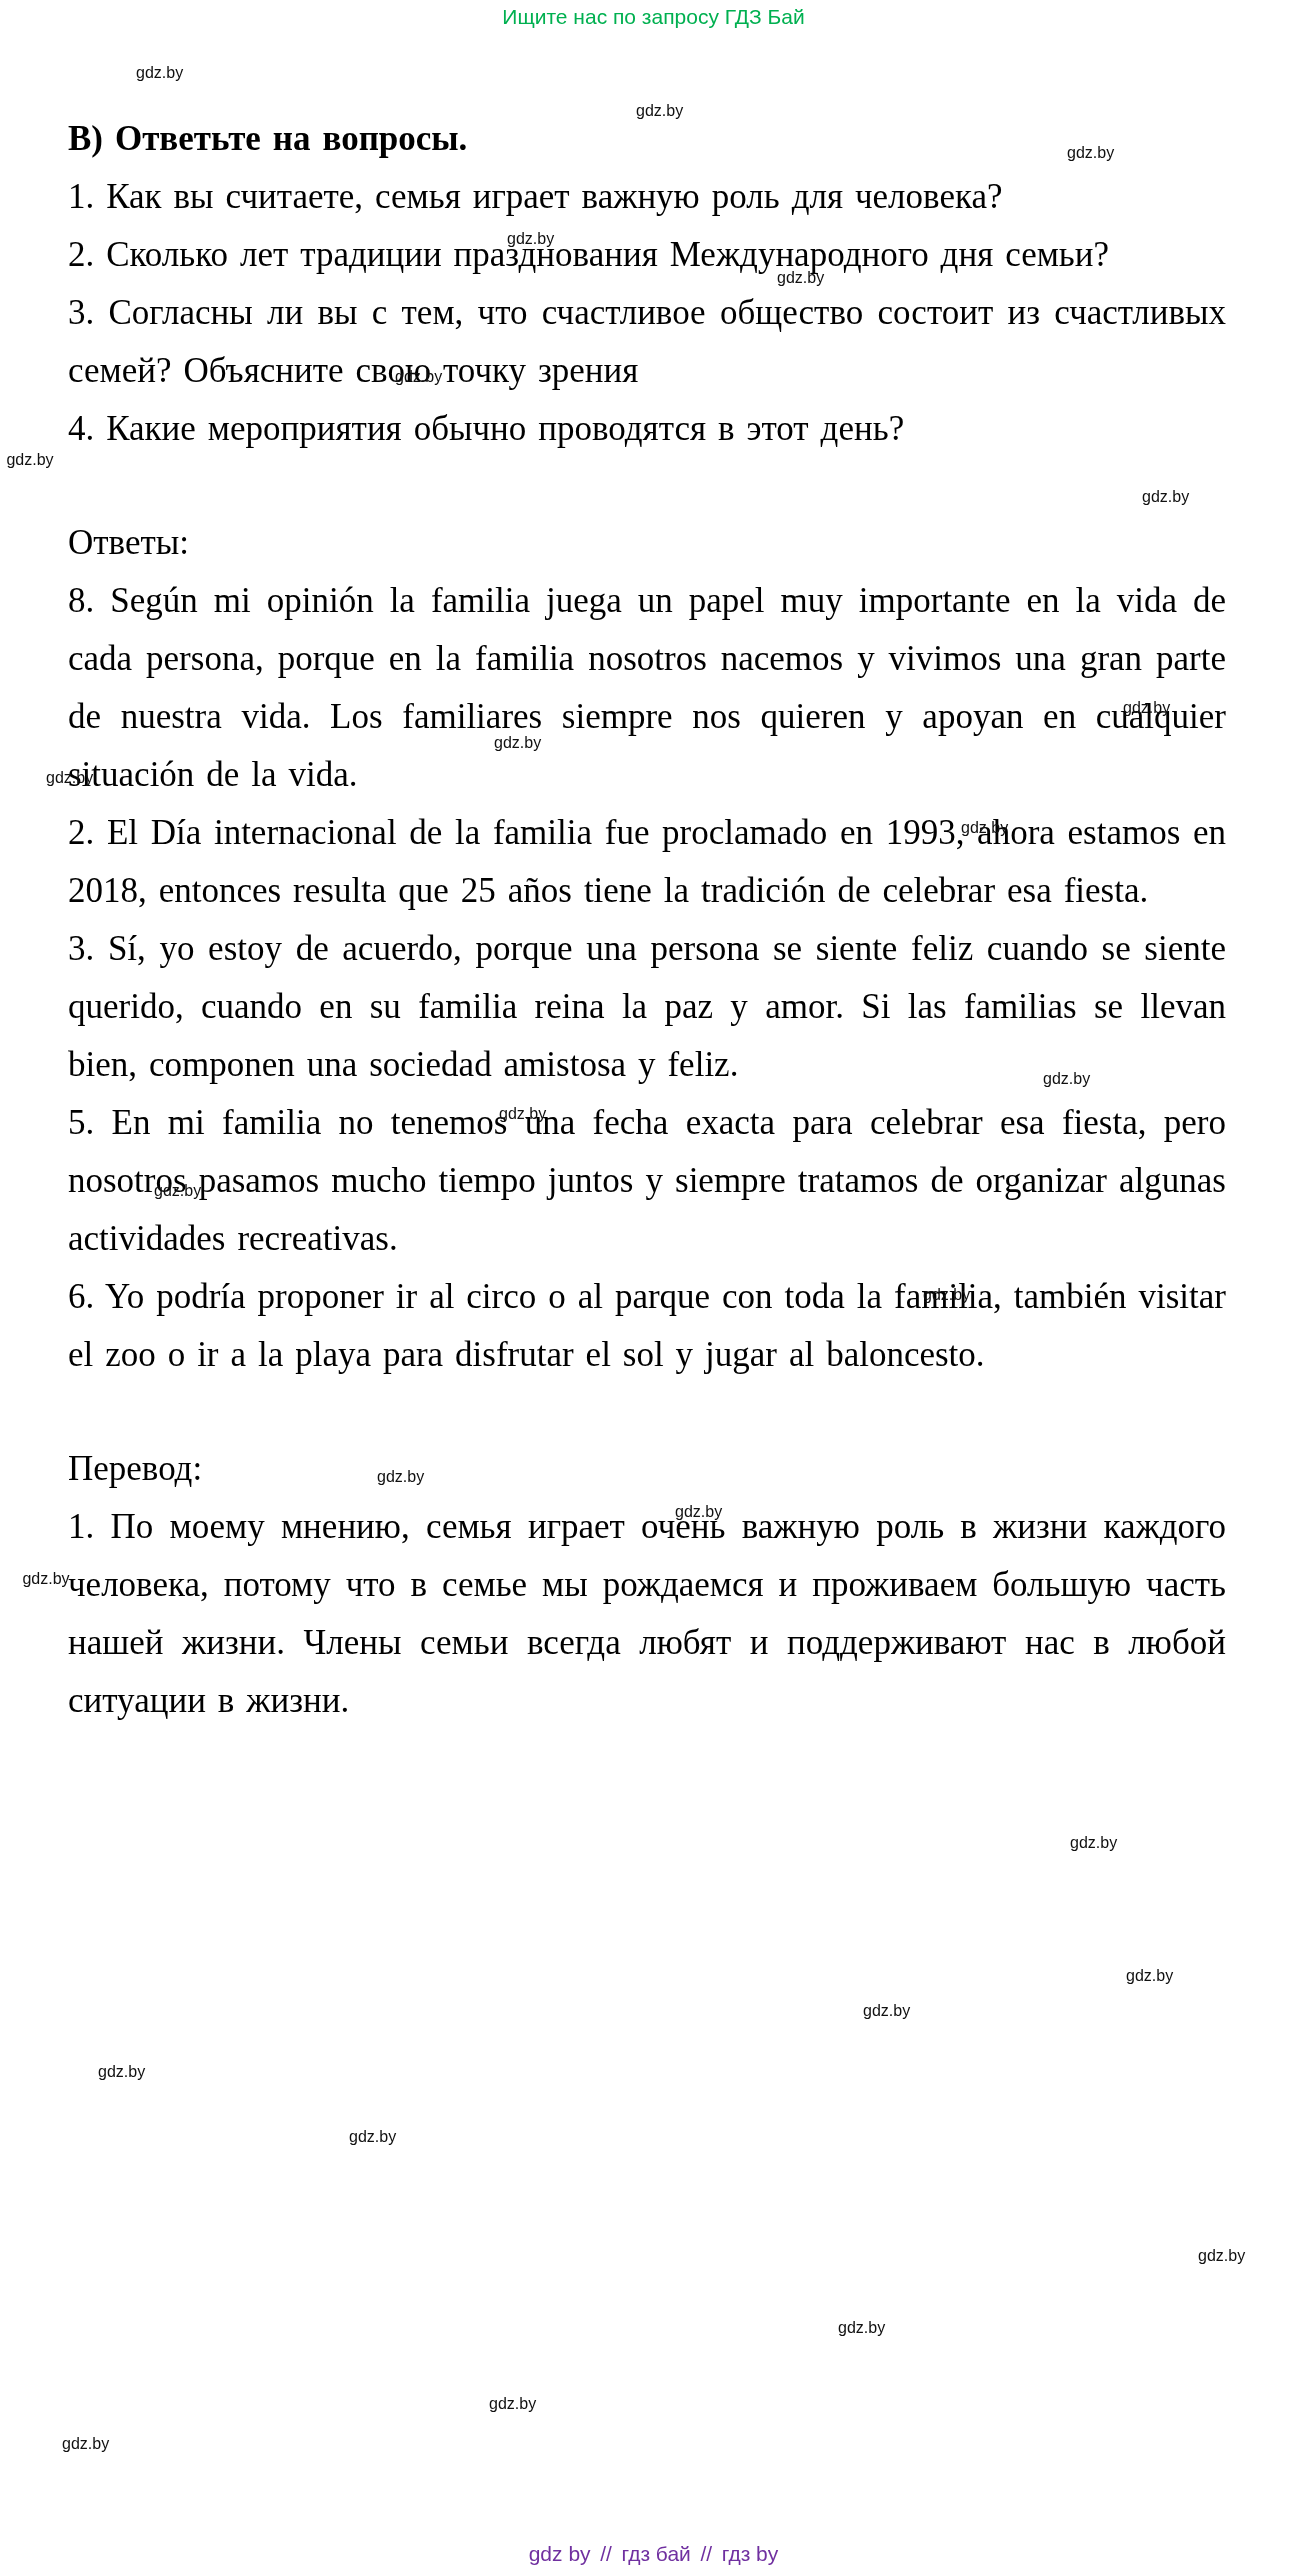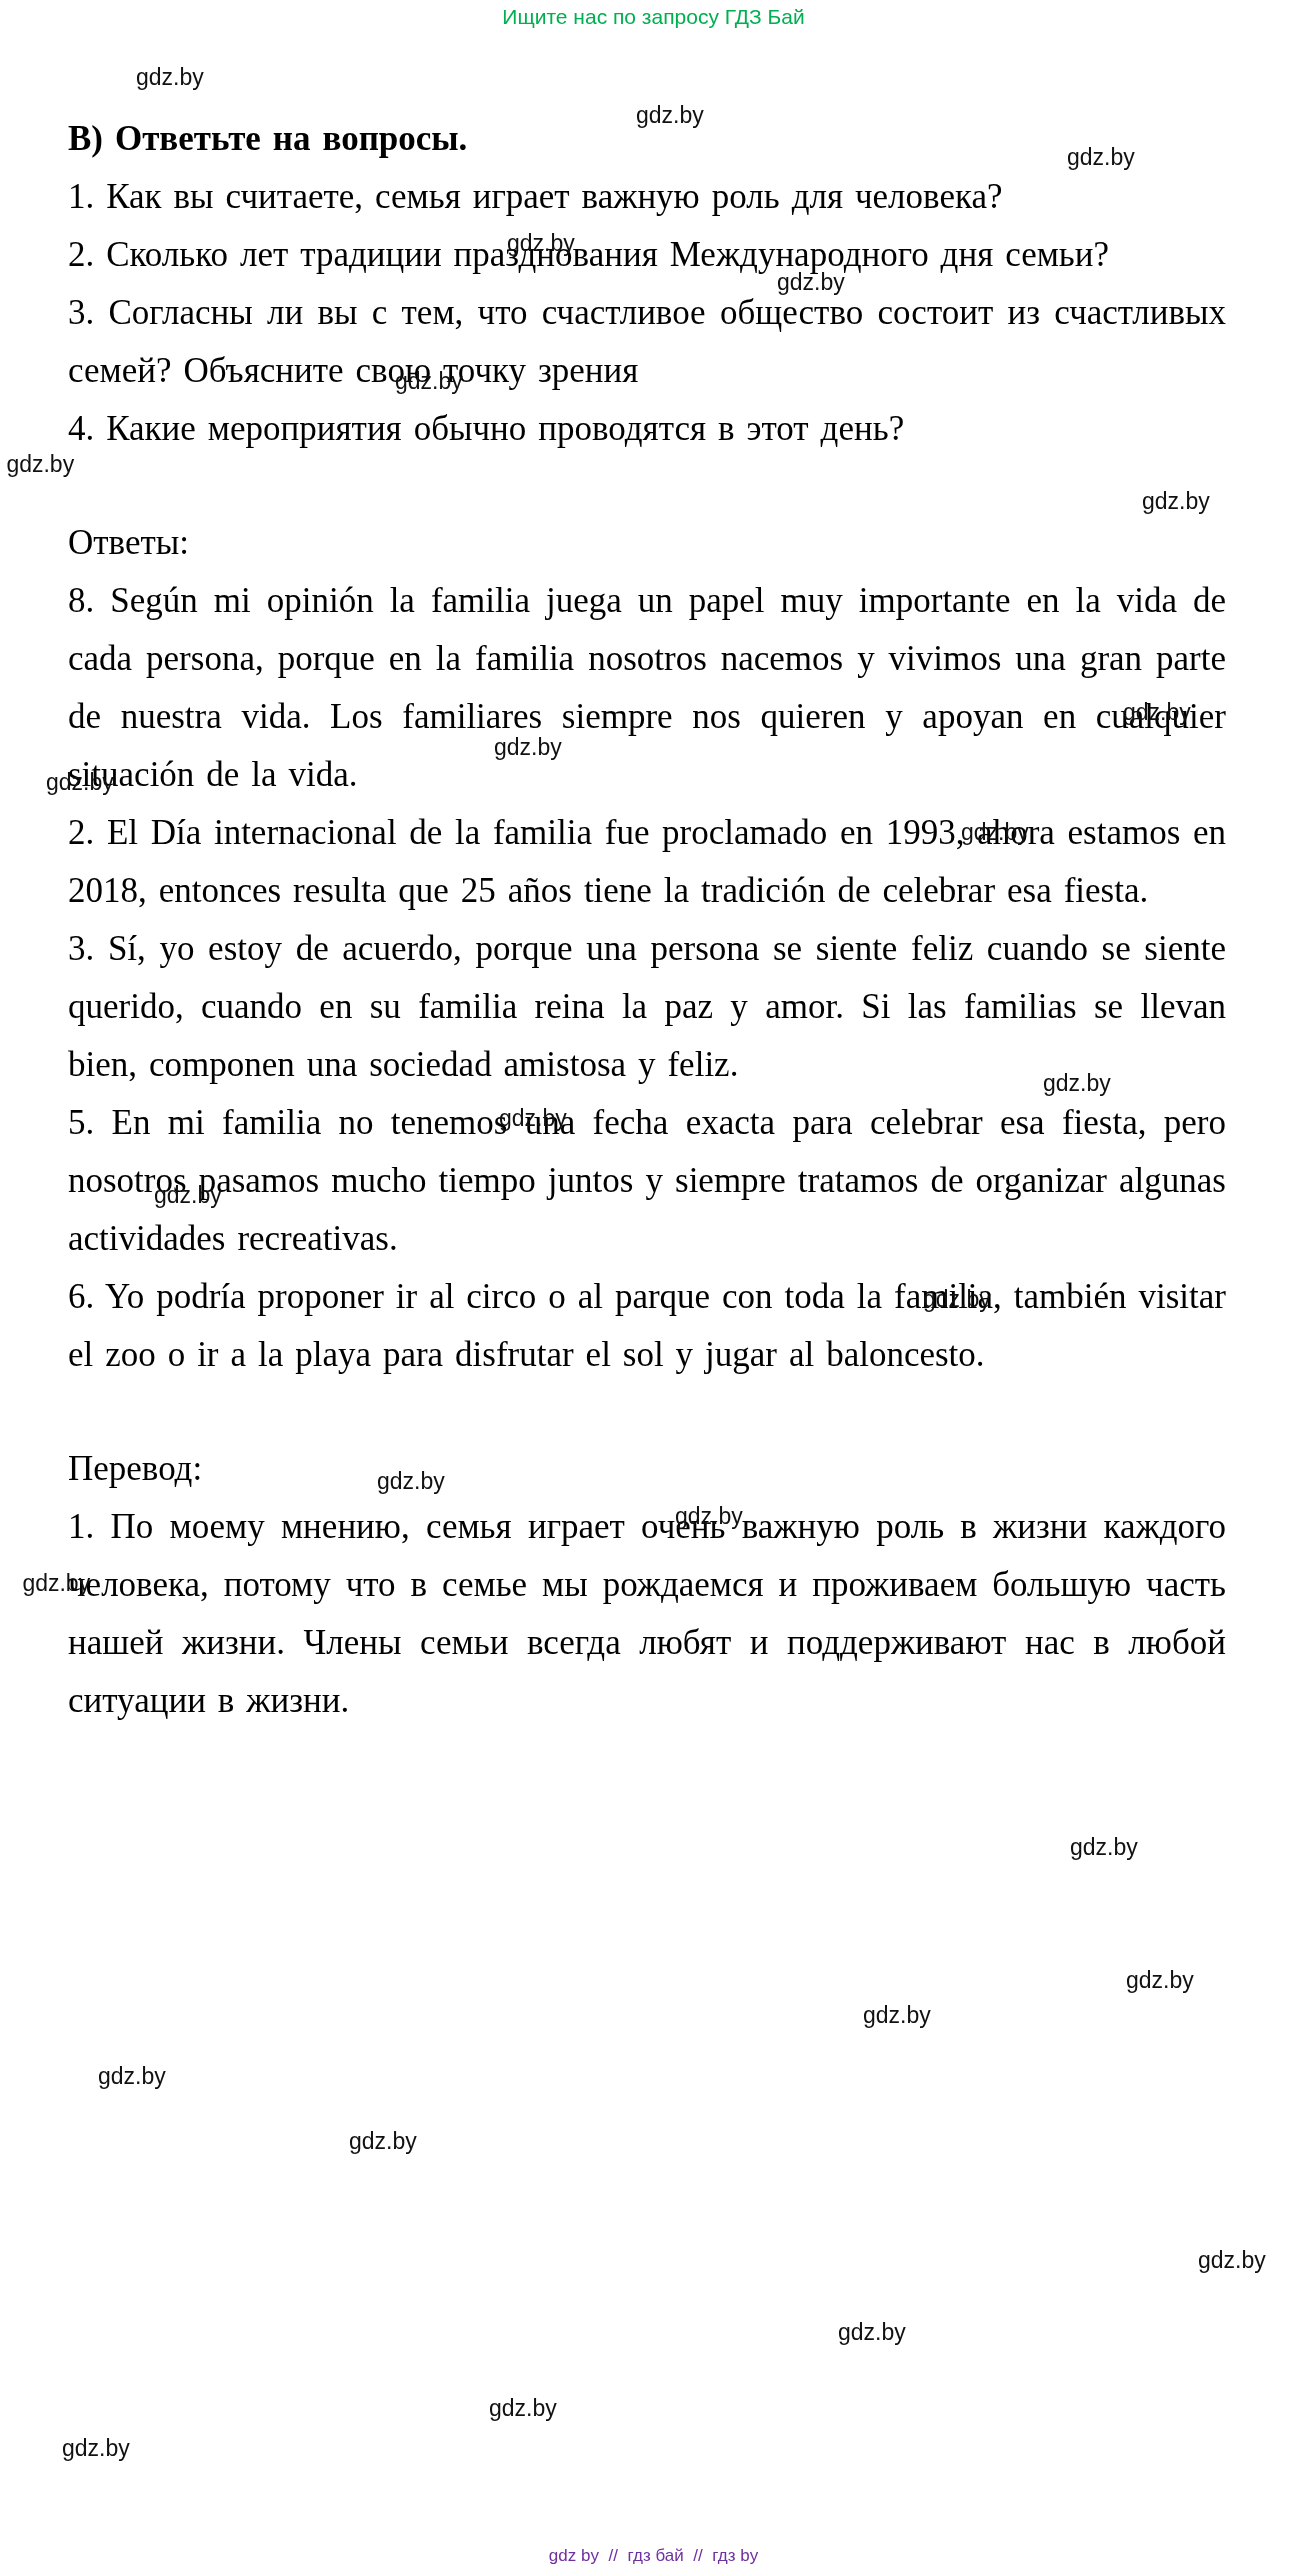--- a/index.html
+++ b/index.html
@@ -32,32 +32,32 @@
     line-height: 58px;
     text-align: justify;
     word-spacing: 3.2px;
   }
   .block { margin: 0; }
   .block.heading { font-weight: 700; }
   .block.label { margin-top: 56px; }
   .watermark {
     position: absolute;
     font-family: "Liberation Sans", sans-serif;
-    font-size: 23px;
+    font-size: 16px;
     color: #111111;
     white-space: nowrap;
   }
   .footer {
     position: absolute;
     left: 0;
     bottom: 9.6px;
     width: 100%;
     text-align: center;
     font-family: "Liberation Sans", sans-serif;
-    font-size: 17px;
+    font-size: 21px;
     color: #7030a0;
   }
   .footer .sep { margin: 0 9.6px; }
   .footer .link { cursor: pointer; }
 </style>
 </head>
 <body>
 
 <div class="page">
 

